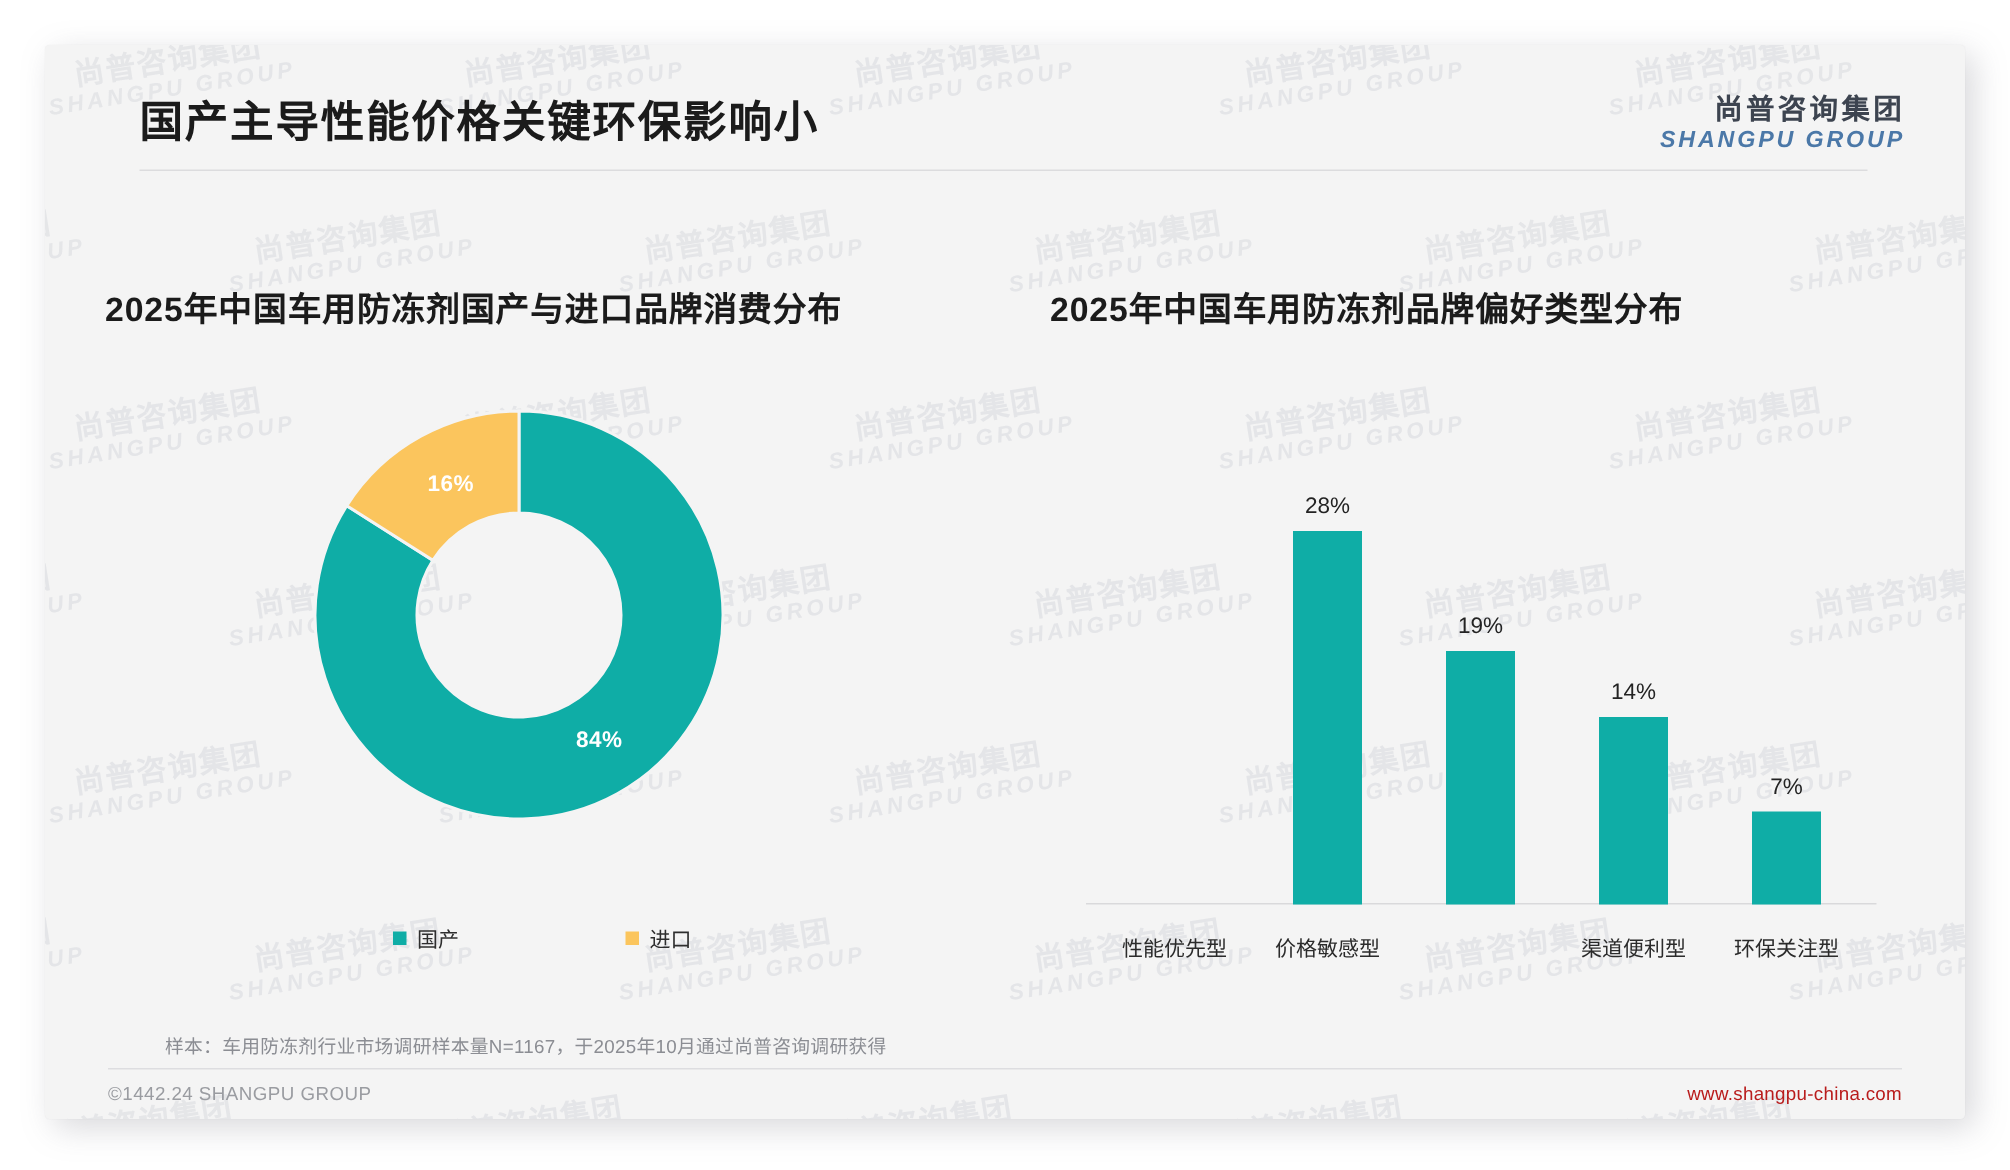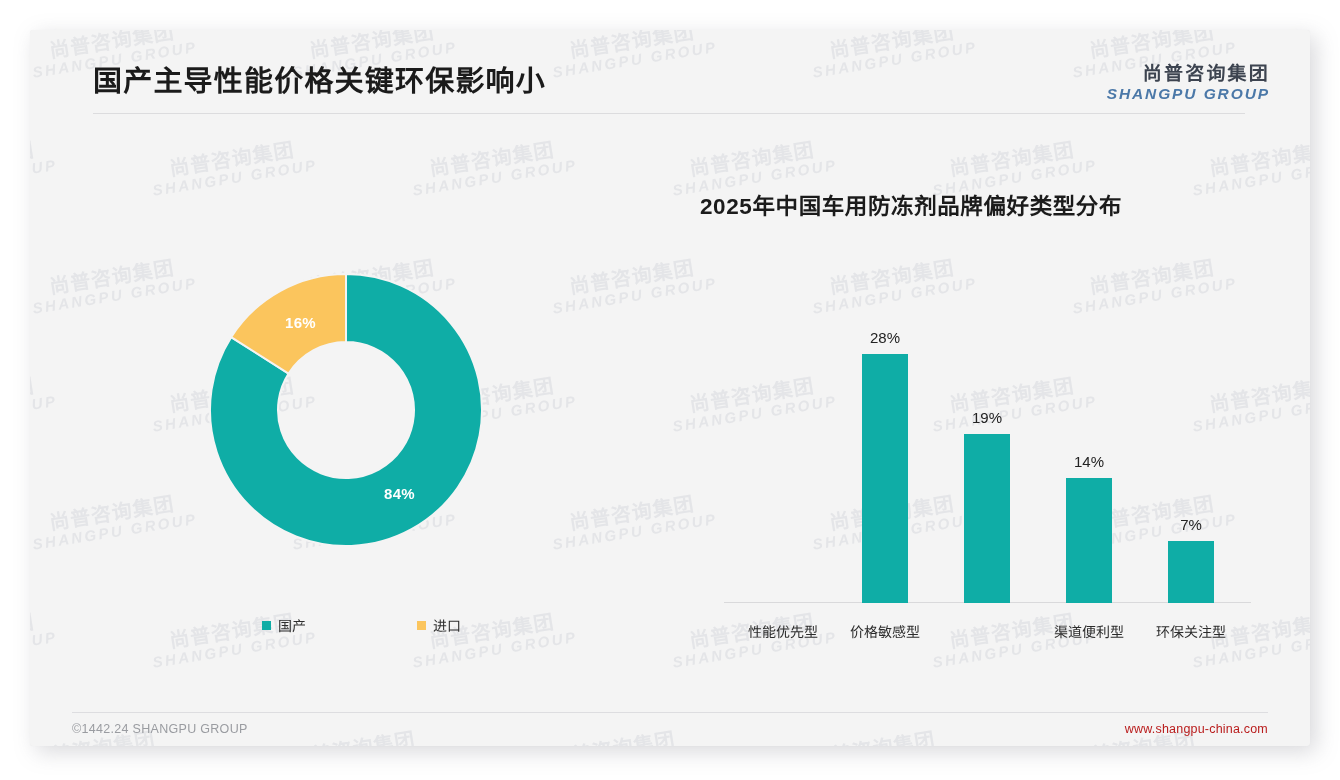--- a/index.html
+++ b/index.html
@@ -429,20 +429,21 @@
       <span class="logo-cn">尚普咨询集团</span>
       <span class="logo-en">SHANGPU GROUP</span>
     </div>
 
     <div id="header-rule"></div>
   </div>
 
   <div id="panels">
 
     <div class="panel" id="panel-left">
+      <div class="panel-title">2025年中国车用防冻剂国产与进口品牌消费分布</div>
 
       <div id="donut-wrap">
         <svg id="donut-svg" viewBox="0 0 280 280">
             <path d="M 140 4 A 136 136 0 1 1 25.17140213172594 67.12755588285648 L 82.58570106586296 103.56377794142824 A 68 68 0 1 0 140 72 Z" fill="#0fada6" stroke="#f4f4f4" stroke-width="2"></path>
             <path d="M 25.17140213172594 67.12755588285648 A 136 136 0 0 1 139.99999999999997 4 L 140 72 A 68 68 0 0 0 82.58570106586296 103.56377794142824 Z" fill="#fbc55d" stroke="#f4f4f4" stroke-width="2"></path>
           </svg>
       <div class="donut-label" id="donut-label-0">84%</div>
           <div class="donut-label" id="donut-label-1">16%</div>
         </div>
 
@@ -489,20 +490,21 @@
             <div class="bar-value" style="bottom: 70.2632px;">7%</div>
           </div>
           <div class="bar-cat-wrap" style="left: 416px;">
             <div class="bar-cat">环保关注型</div>
           </div>
         </div>
     </div>
 
   </div>
 
+  <div id="footnote">样本：车用防冻剂行业市场调研样本量N=1167，于2025年10月通过尚普咨询调研获得</div>
 
   <div id="footer-rule"></div>
 
   <div id="footer">
     <div id="footer-left">©1442.24 SHANGPU GROUP</div>
     <div id="footer-right">www.shangpu-china.com</div>
   </div>
 
 </div>
 

